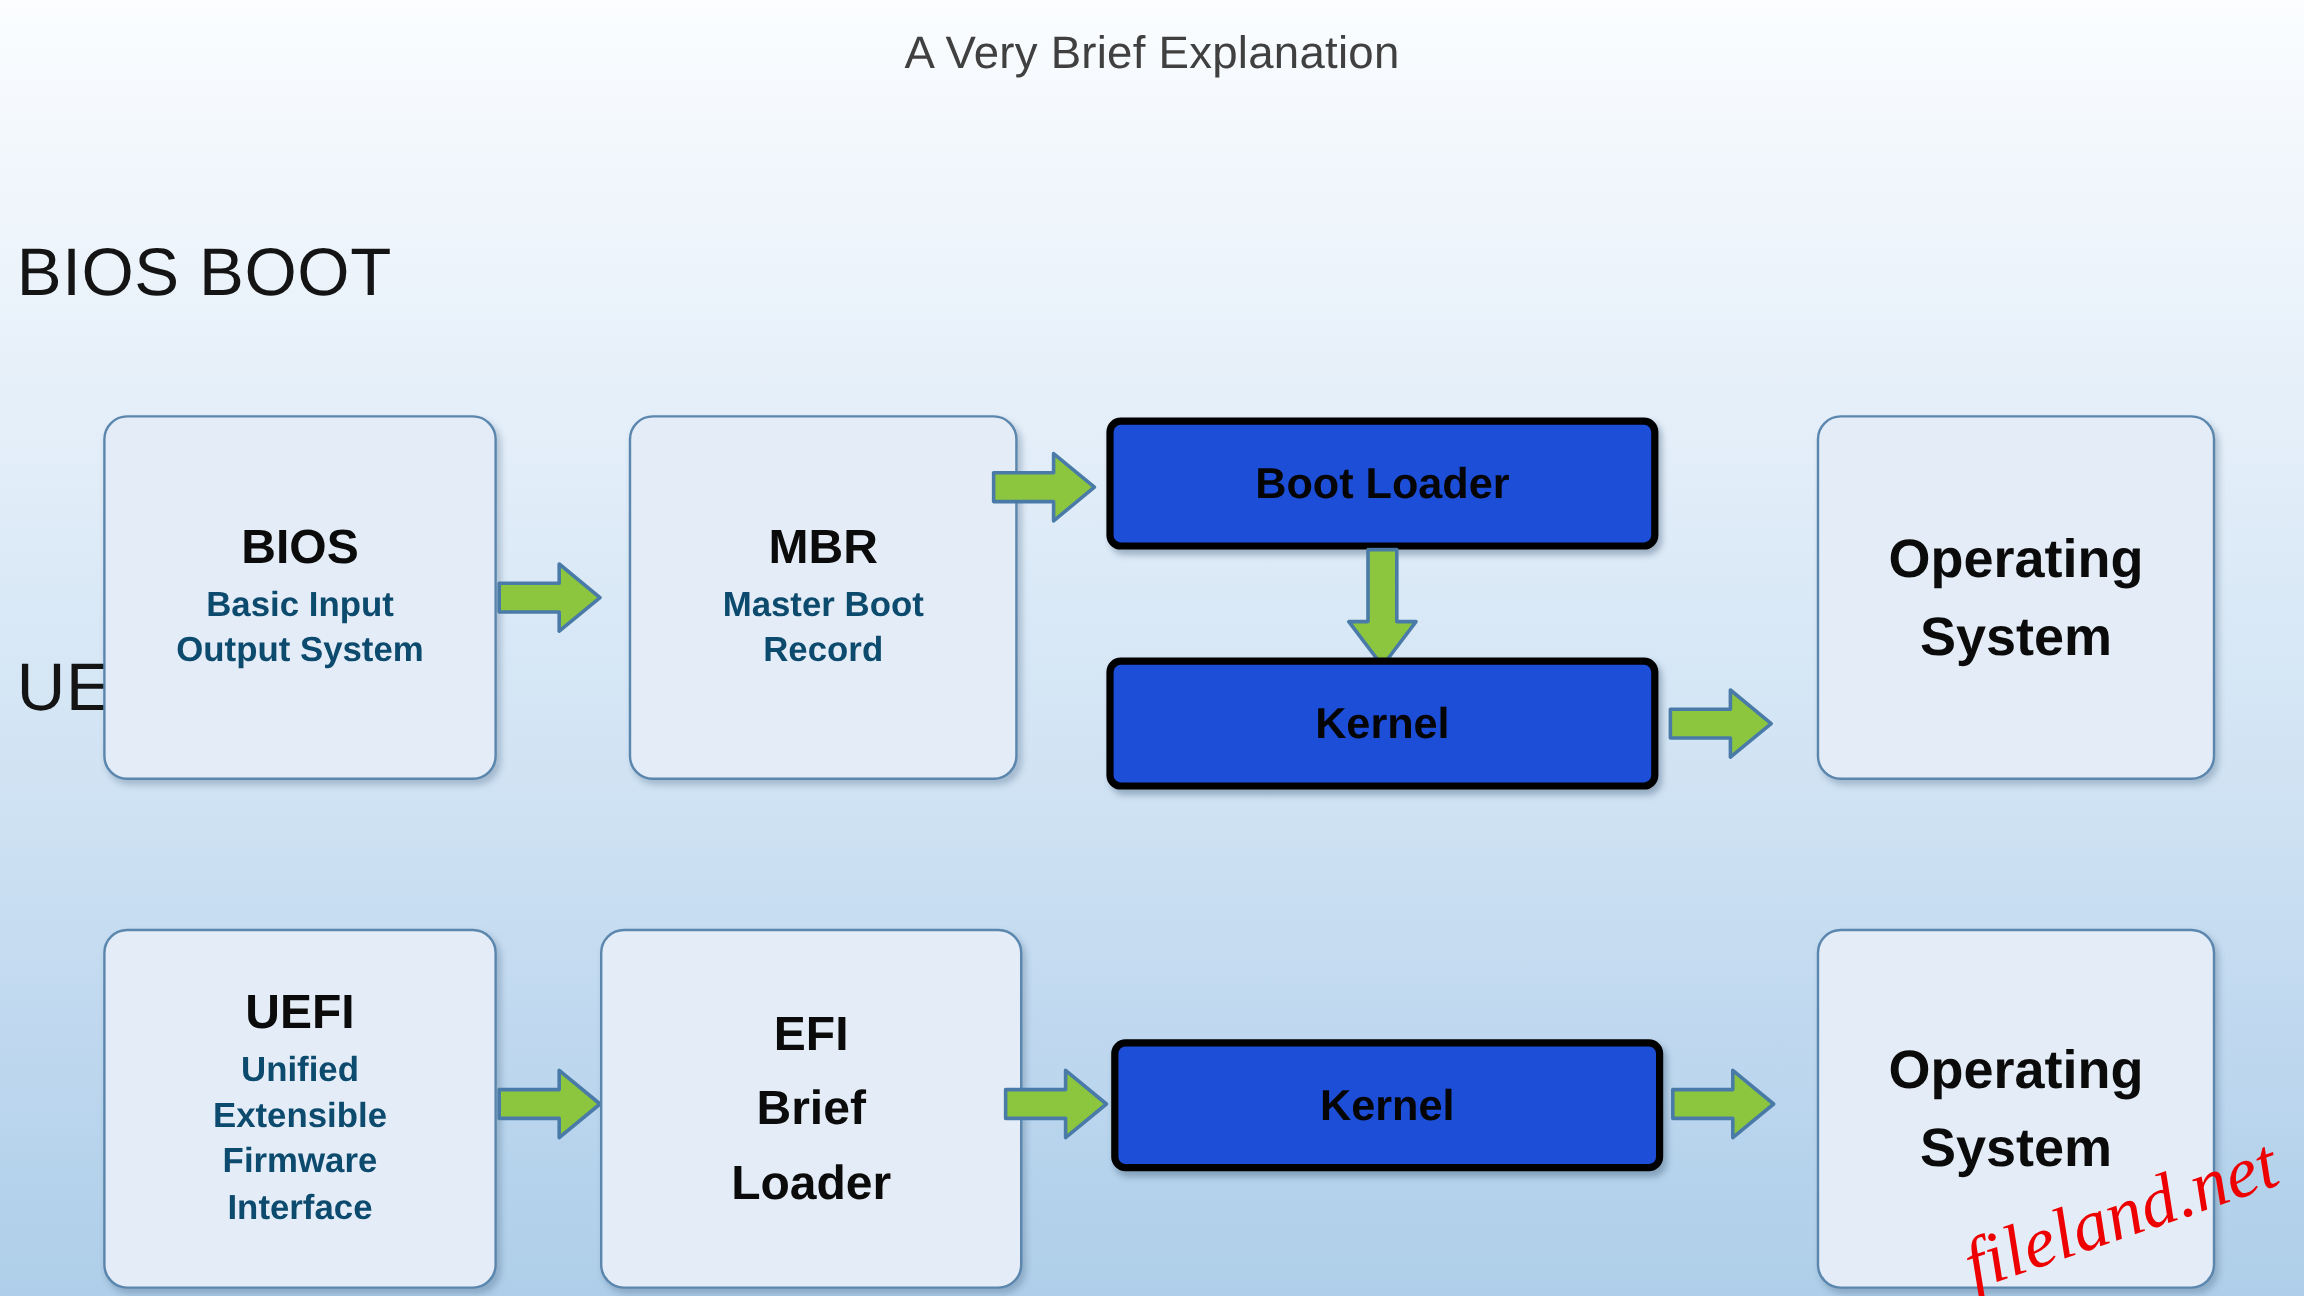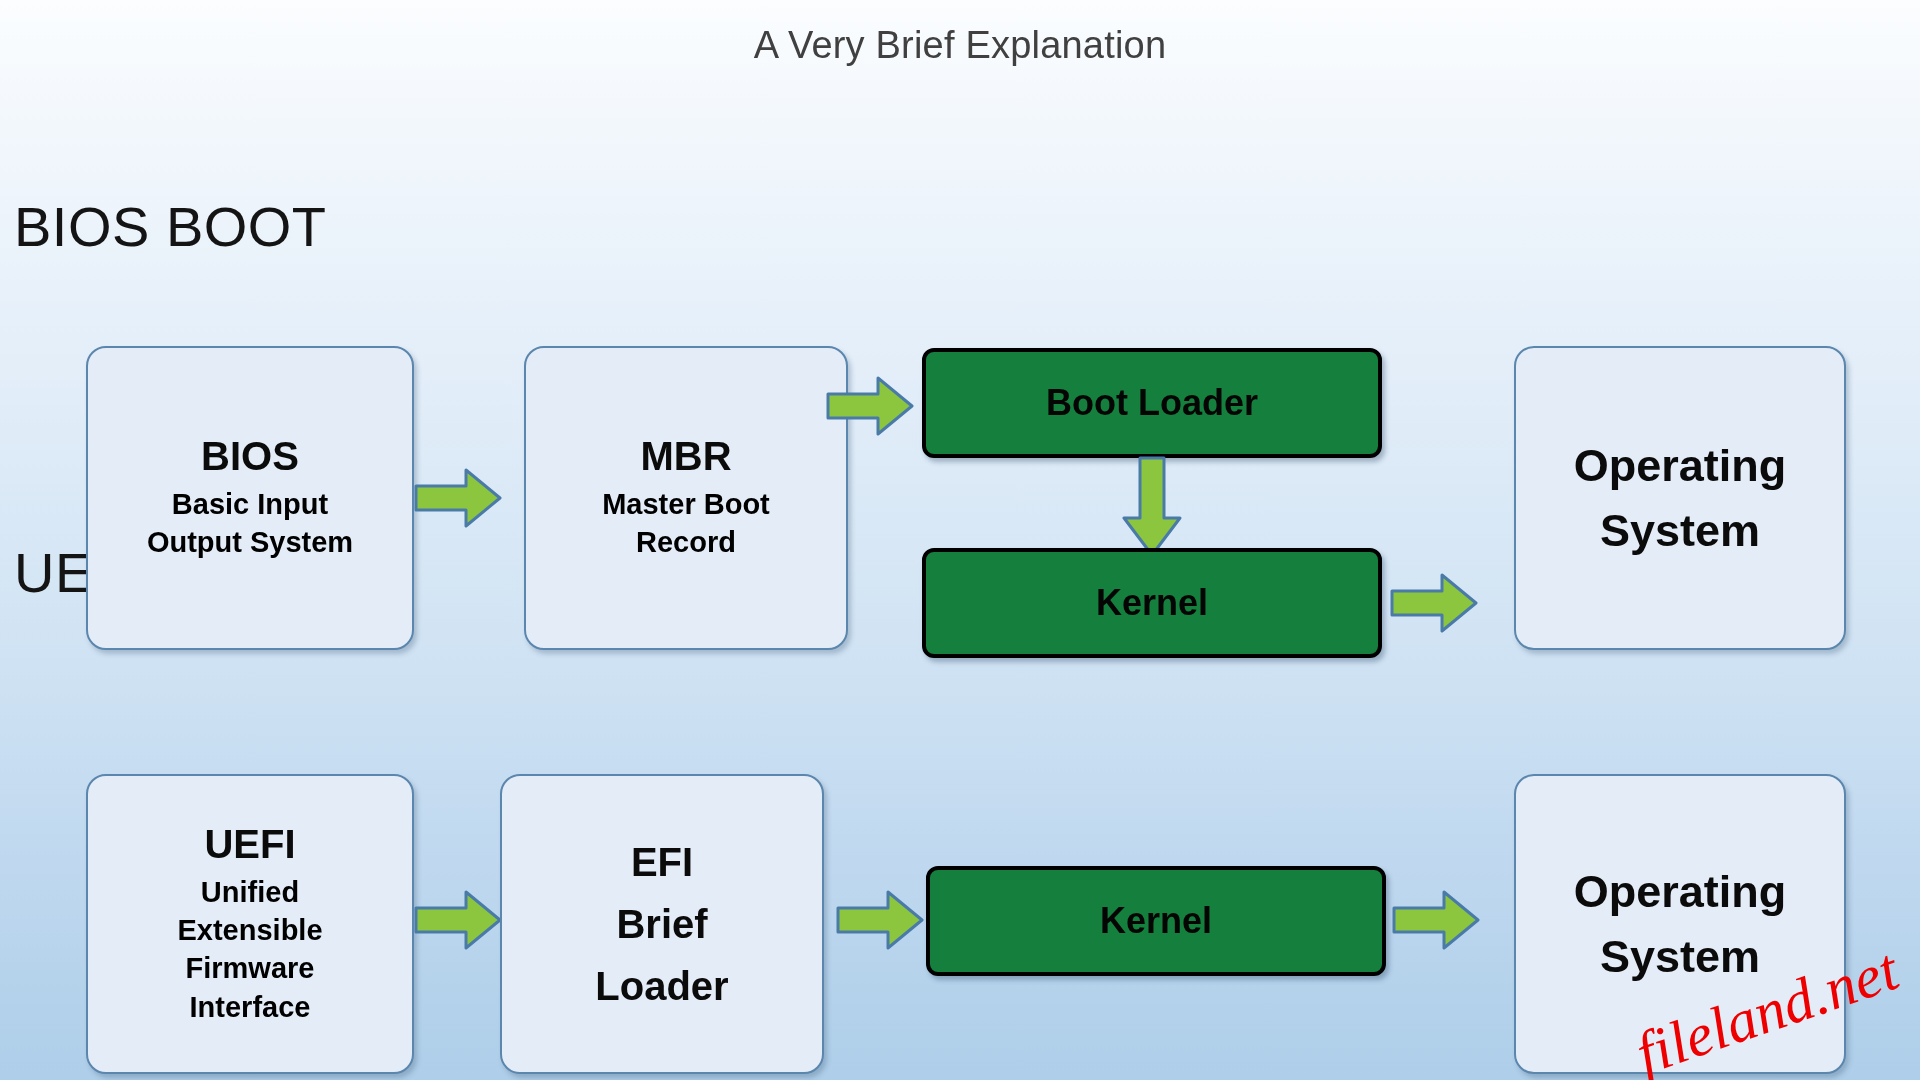--- a/index.html
+++ b/index.html
@@ -87,37 +87,37 @@
     justify-content: center;
     text-align: center;
     border-radius: 20px;
   }
   .node.light {
     background: #e4edf7;
     border: 2px solid #5b86ad;
     box-shadow: 3px 4px 5px rgba(60, 90, 120, 0.30);
   }
   .node.blue {
-    background: #15803d;
-    border: 4px solid #000000;
+    background: #1d4ed8;
+    border: 6px solid #000000;
     box-shadow: 3px 4px 5px rgba(40, 70, 100, 0.35);
     border-radius: 12px;
   }
   .node .node-title {
     font-family: "Liberation Sans", sans-serif;
     font-weight: bold;
     font-size: 40px;
     color: #0b0b0b;
     line-height: 1.12;
   }
   .node .node-sub {
     font-family: "Liberation Sans", sans-serif;
     font-weight: bold;
     font-size: 29px;
-    color: #000000;
+    color: #0c4a6e;
     line-height: 1.32;
     margin-top: 6px;
   }
   .node .node-sub div { white-space: nowrap; }
   .node.blue .node-title {
     font-size: 36px;
     color: #050505;
   }
   .node.big-title .node-title {
     font-size: 45px;
@@ -223,21 +223,21 @@
       <div>Interface</div>
     </div>
   </div>
 
   <div class="arrow" style="left:414px; top:884px; width:88px; height:72px;">
     <svg width="88" height="72" viewBox="0 0 88 72">
       <path d="M2 24 L52 24 L52 8 L86 36 L52 64 L52 48 L2 48 Z" fill="#8cc63f" stroke="#4a7ba8" stroke-width="3" stroke-linejoin="round"></path>
     </svg>
   </div>
 
-  <div class="node light stacked" style="left:500px; top:774px; width:324px; height:300px;">
+  <div class="node light stacked" style="left:500px; top:774px; width:352px; height:300px;">
     <div class="node-title">
       <div>EFI</div>
       <div>Brief</div>
       <div>Loader</div>
     </div>
   </div>
 
   <div class="arrow" style="left:836px; top:884px; width:88px; height:72px;">
     <svg width="88" height="72" viewBox="0 0 88 72">
       <path d="M2 24 L52 24 L52 8 L86 36 L52 64 L52 48 L2 48 Z" fill="#8cc63f" stroke="#4a7ba8" stroke-width="3" stroke-linejoin="round"></path>

